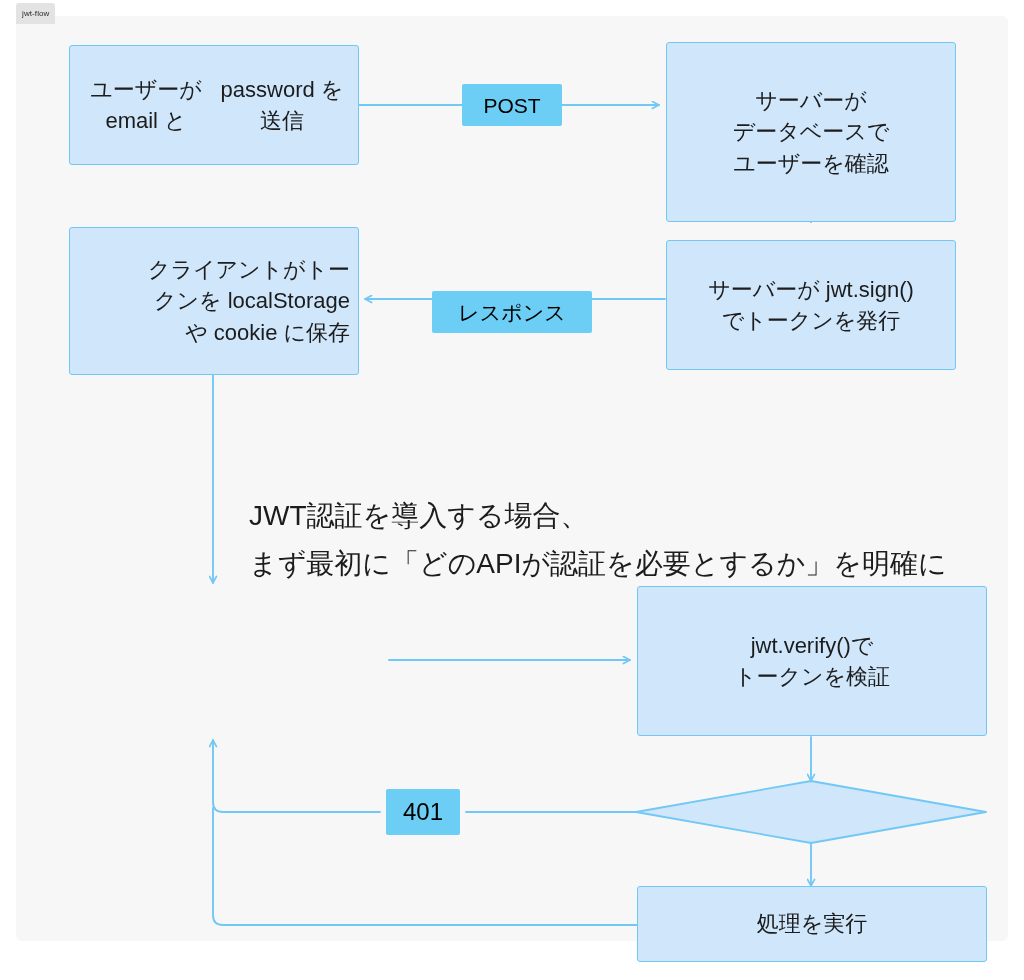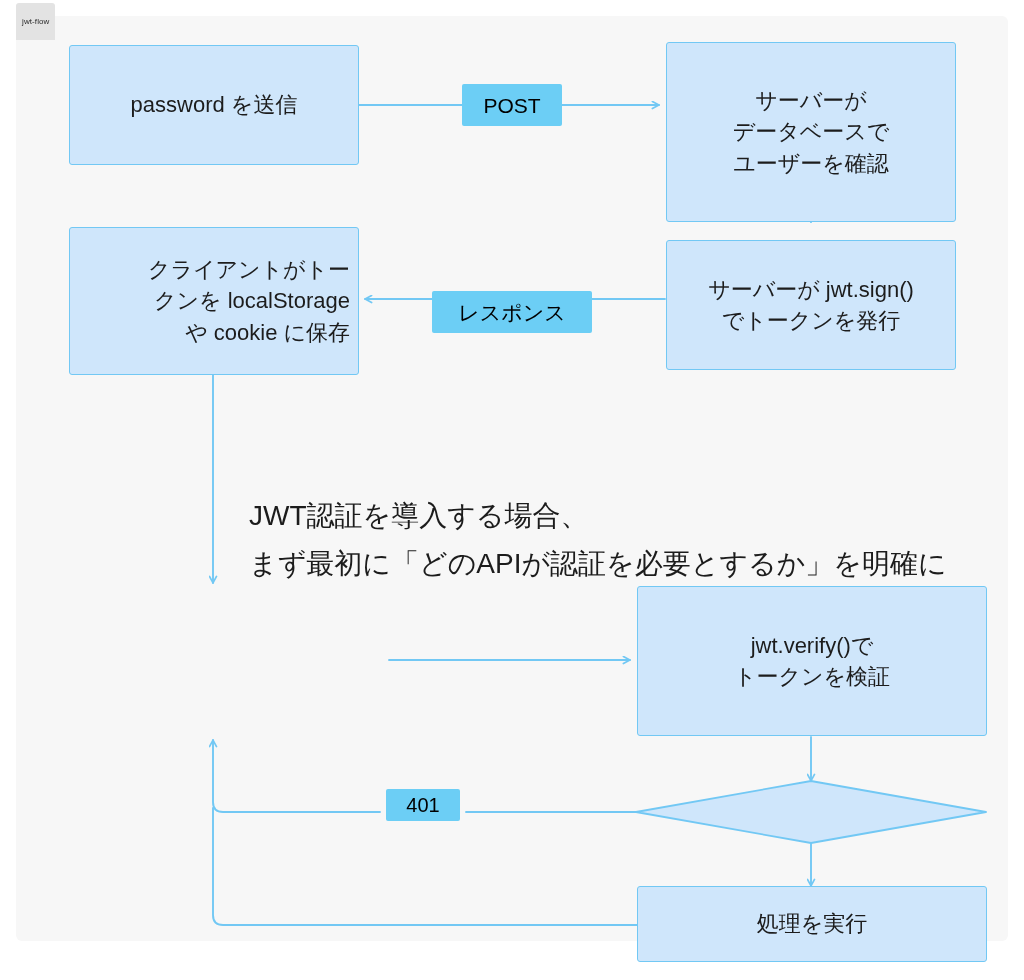--- a/index.html
+++ b/index.html
@@ -15,21 +15,21 @@
     height: 980px;
     overflow: hidden;
     background: #ffffff;
   }
   
   .tab-chip {
     position: absolute;
     left: 16px;
     top: 3px;
     height: 13px;
-    padding: 12px 6px;
+    padding: 4px 6px;
     display: flex;
     align-items: center;
     background: #e3e3e3;
     color: #2b2b2b;
     border-radius: 3px 3px 0 0;
     font-size: 8px;
     letter-spacing: .1px;
     white-space: nowrap;
     z-index: 5;
   }
@@ -133,20 +133,21 @@
         <path d="M637,812 L466,812"></path>
         <path d="M380,812 L223,812 Q213,812 213,802 L213,740" marker-end="url(#ah)"></path>
 
         <path d="M811,843 L811,886" marker-end="url(#ah)"></path>
 
         <path d="M637,925 L223,925 Q213,925 213,915 L213,808"></path>
       </g>
     </svg>
 
     <div class="node" style="left:69px; top:45px; width:290px; height:120px;">
+      <span class="txt">ユーザーが email と</span>
         <br>
       <span class="txt">password を送信</span>
     </div>
 
     <div class="node" style="left:666px; top:42px; width:290px; height:180px; flex-direction:column;">
       <span class="txt">サーバーが</span>
       <span class="txt">データベースで</span>
       <span class="txt">ユーザーを確認</span>
     </div>
 
@@ -172,21 +173,21 @@
     </svg>
 
     <div class="node" style="left:637px; top:886px; width:350px; height:76px;">
       <span class="txt">処理を実行</span>
     </div>
 
     <div class="edge-label" style="left:462px; top:84px; width:100px; height:42px;">POST</div>
 
     <div class="edge-label" style="left:432px; top:278px; width:160px; height:42px;margin-top:13px;">レスポンス</div>
 
-    <div class="edge-label" style="left:386px; top:789px; width:74px; height:32px; font-size:20px;">401</div>
+    <div class="edge-label" style="left:386px; top:789px; width:74px; height:46px; font-size:24px;">401</div>
 
     <div class="annotation" style="left:249px; top:492px;">
       <div>JWT認証を導入する場合、</div>
       <div>まず最初に「どのAPIが認証を必要とするか」を明確に</div>
     </div>
 
   </div>
 </div>
 
 </body></html>

